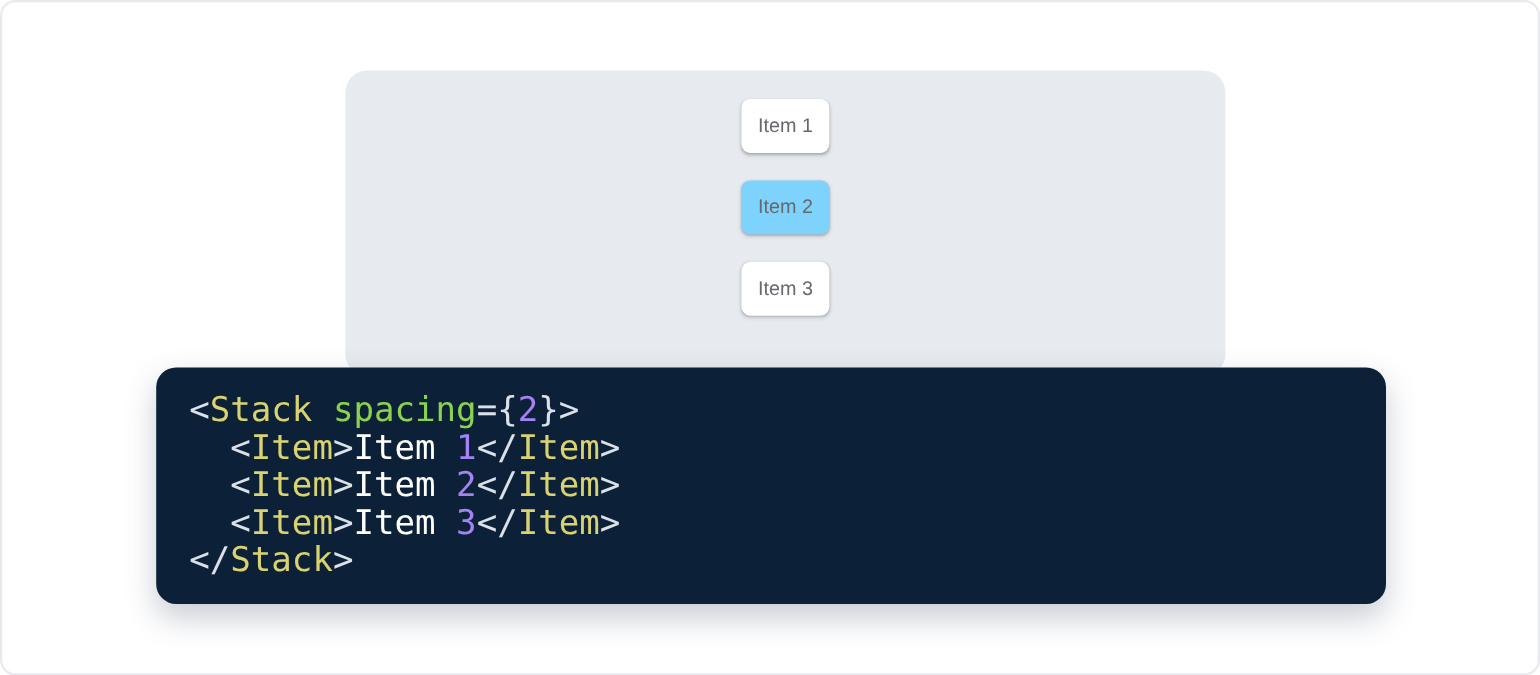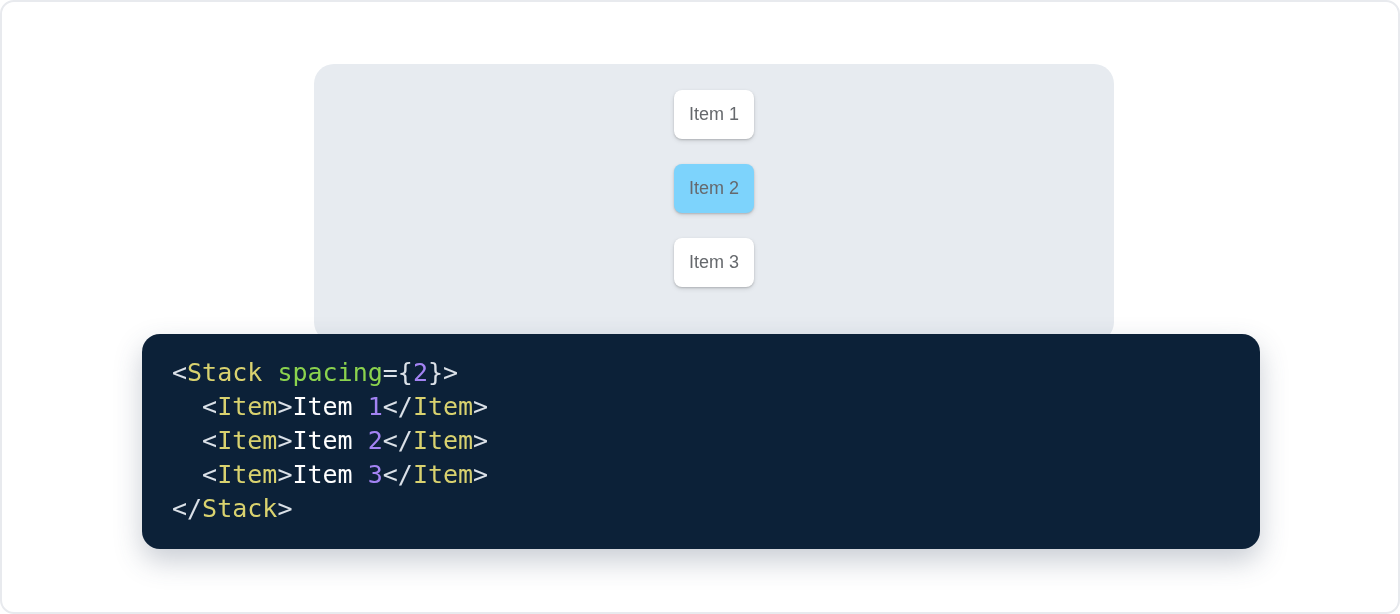--- a/index.html
+++ b/index.html
@@ -55,21 +55,21 @@
     box-sizing: border-box;
     border-radius: 18px;
     background: #0c2138;
     padding: 22px 30px;
     z-index: 2;
     box-shadow: 0 12px 28px rgba(60,75,100,0.28);
   }
   .code-content {
     margin: 0;
     font-family: "DejaVu Sans Mono", monospace;
-    font-size: 25px;
+    font-size: 31px;
     line-height: 34px;
     font-weight: 500;
   }
   .code-line {
     white-space: pre;
   }
 </style>
 </head>
 <body>
 

